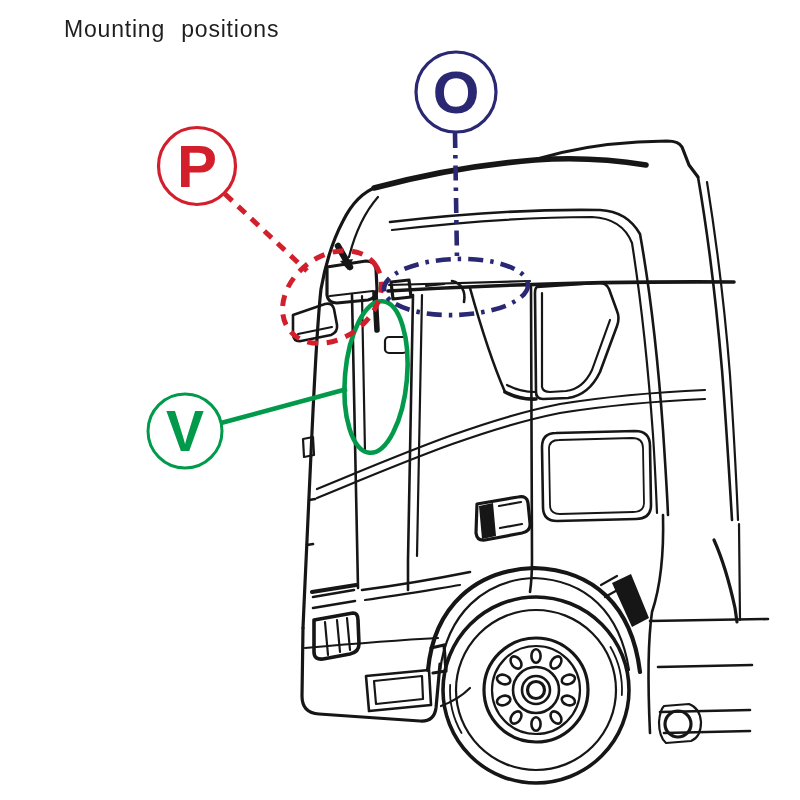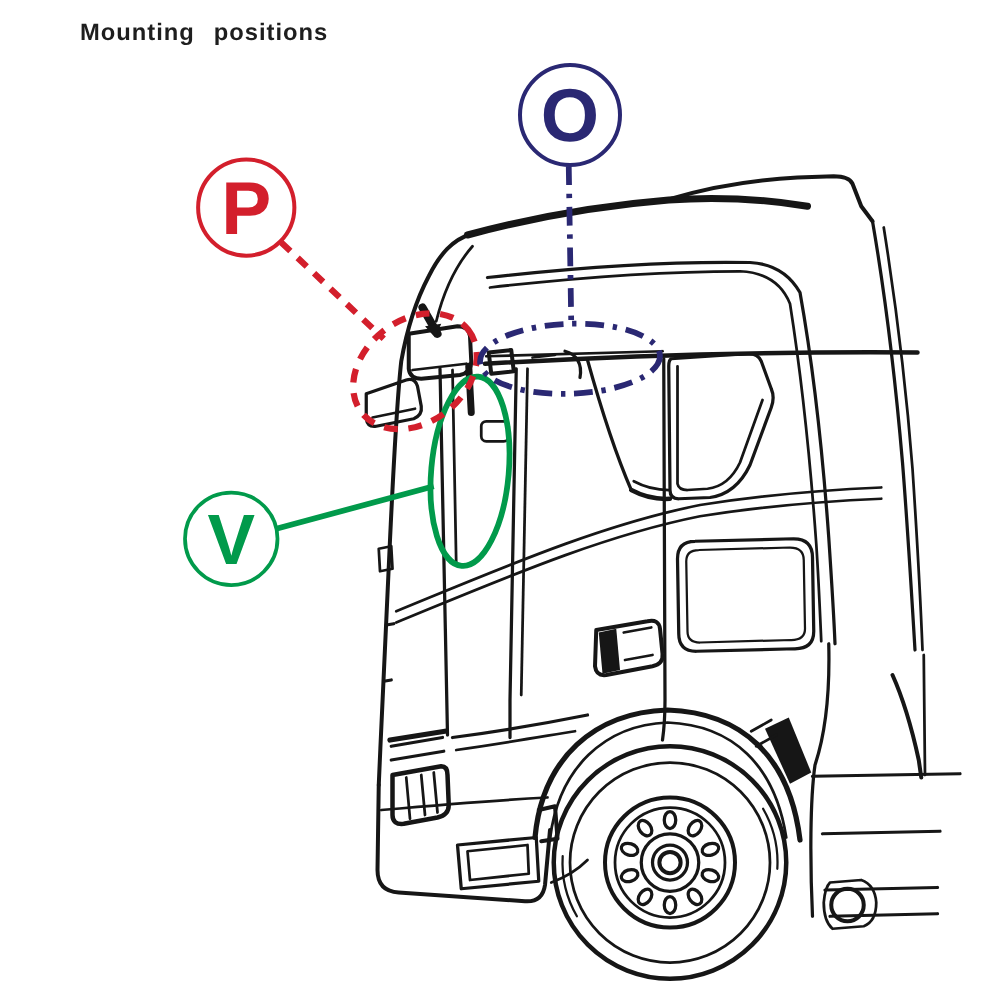--- a/index.html
+++ b/index.html
@@ -1,19 +1,19 @@
 <!DOCTYPE html>
 <html><head>
 <meta charset="utf-8">
 <style>
   html,body{margin:0;padding:0;background:#fff;}
   .stage{position:relative;width:800px;height:800px;background:#fff;overflow:hidden;
          font-family:"Liberation Sans", sans-serif;}
-  .page-title{position:absolute;left:64px;top:16px;font-size:19px;color:#1e1e1e;
-              letter-spacing:0.8px;word-spacing:9px;font-weight:bold;}
+  .page-title{position:absolute;left:64px;top:16px;font-size:23px;color:#1e1e1e;
+              letter-spacing:0.8px;word-spacing:9px;font-weight:normal;}
   svg{position:absolute;left:0;top:0;}
   .truck *{fill:none;}
   .truck .dk{fill:#161616;stroke:none;}
   .w1{stroke-width:1.8px;} .w2{stroke-width:2.2px;} .w25{stroke-width:2.6px;}
   .w3{stroke-width:3.2px;} .w35{stroke-width:3.6px;} .w4{stroke-width:4.2px;}
   .w5{stroke-width:5.6px;} .w6{stroke-width:6.5px;}
   .marker-letter{font-family:"Liberation Sans", sans-serif;font-weight:bold;text-anchor:middle;}
   .marker-circle{fill:#ffffff;}
   .ann{fill:none;stroke-linecap:butt;}
 </style>

